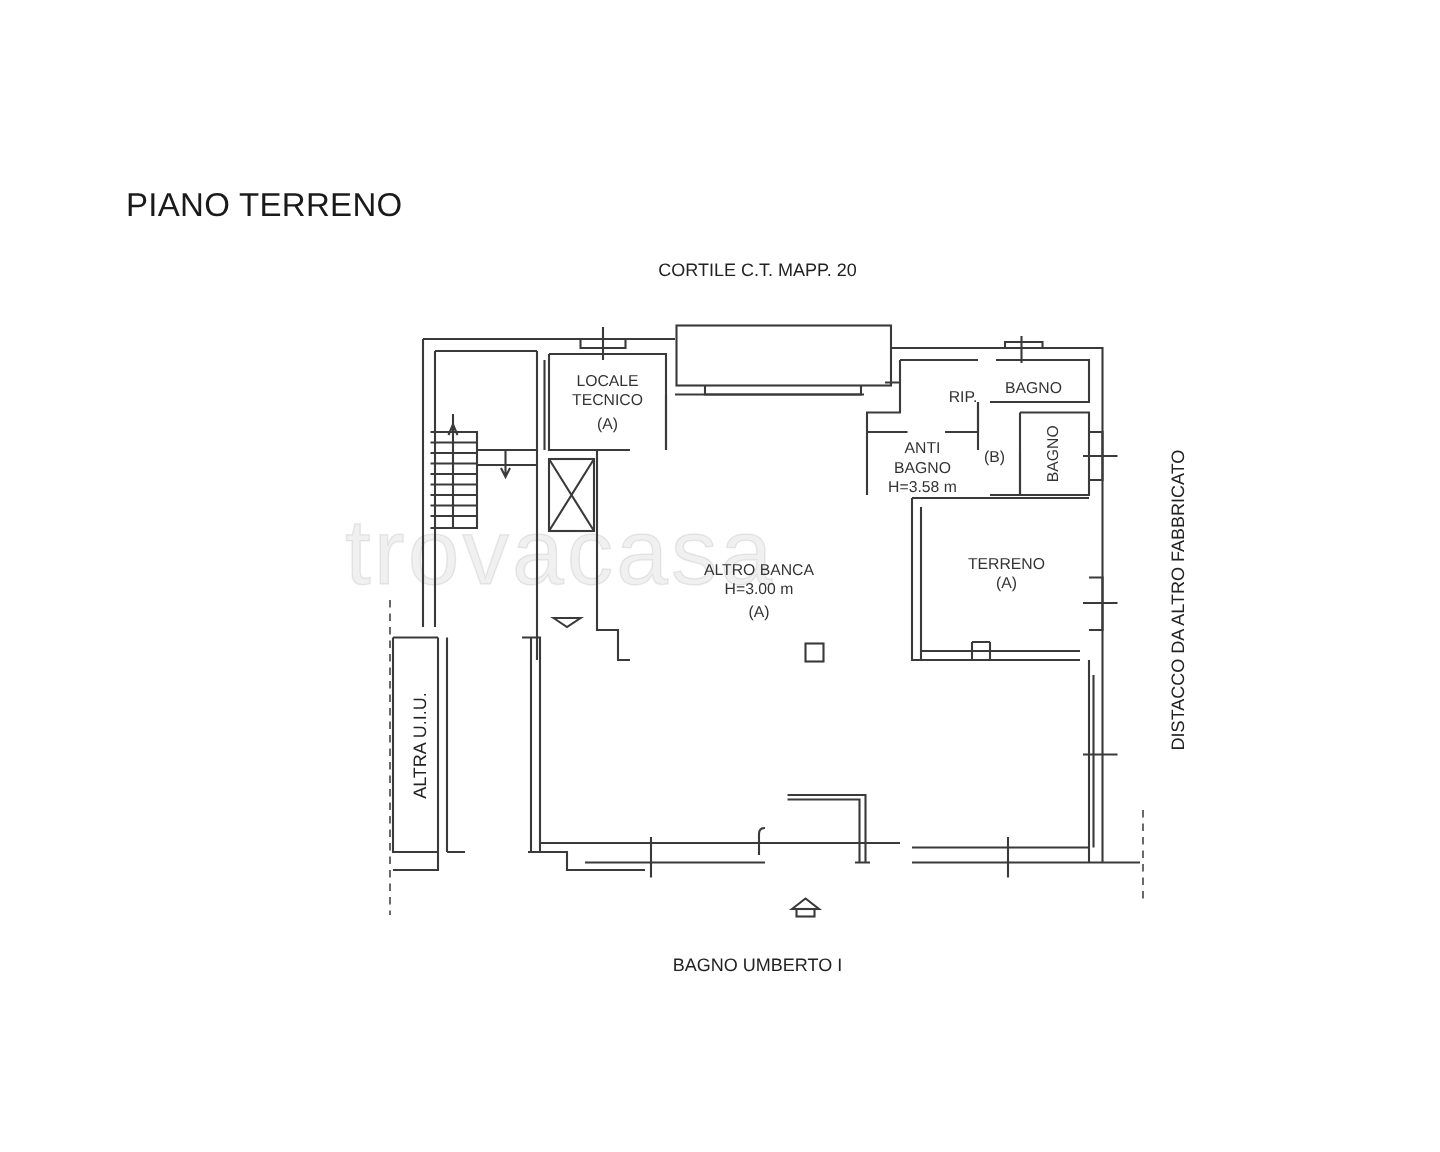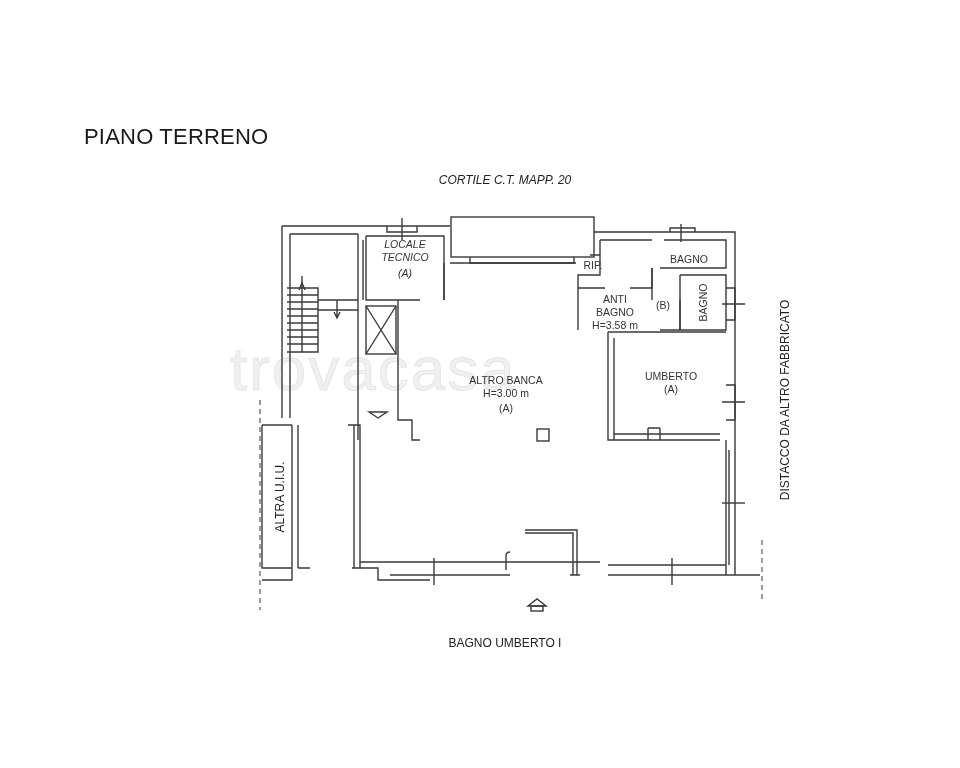--- a/index.html
+++ b/index.html
@@ -12,21 +12,21 @@
   svg.plan { position:absolute; left:0; top:0; }
   .watermark { left:230px; top:333px; font-size:62px; color:rgba(0,0,0,0.06); letter-spacing:2px; font-family:"Liberation Sans", sans-serif; -webkit-text-stroke:1px rgba(0,0,0,0.08); }
 </style>
 </head>
 <body>
 
 <div class="abs watermark">trovacasa</div>
 
 <div class="abs title">PIANO TERRENO</div>
 
-<div class="abs lbl" style="left:420px; top:173px; width:170px;font-style:italic;">CORTILE C.T. MAPP. 20</div>
+<div class="abs lbl" style="left:420px; top:173px; width:170px;">CORTILE C.T. MAPP. 20</div>
 <div class="abs lbl" style="left:420px; top:636px; width:170px;">BAGNO UMBERTO I</div>
 <div class="abs lbl vert" style="left:670px; top:393px; width:230px;">DISTACCO DA ALTRO FABBRICATO</div>
 <div class="abs lbl vert" style="left:225px; top:490px; width:110px;">ALTRA U.I.U.</div>
 
 <svg class="plan" width="960" height="768" viewBox="0 0 960 768">
   <g fill="none" stroke="#3a3a3a" stroke-width="1.4">
 
     <path d="M282 226 L282 418 M290 234 L290 418"></path>
     <path d="M282 226 L450 226 M290 234 L358 234"></path>
     <path d="M358 234 L358 440 M363 240 L363 300"></path>
@@ -88,27 +88,27 @@
     <path d="M260 400 L260 610" stroke-dasharray="5 4" stroke-width="1"></path>
     <path d="M762 540 L762 600" stroke-dasharray="5 4" stroke-width="1"></path>
 
     <g>
       <path d="M528 606 L537 599 L546 606 Z"></path>
       <rect x="531" y="606" width="12" height="5"></rect>
     </g>
   </g>
 </svg>
 
-<div class="abs small" style="left:370px; top:238px; width:70px;font-style:italic;">
+<div class="abs small" style="left:370px; top:248px; width:70px;">
   <div>LOCALE</div>
   <div>TECNICO</div>
   <div style="margin-top:3px;">(A)</div>
 </div>
 
-<div class="abs small" style="left:573px; top:259px; width:40px;">
+<div class="abs small" style="left:622px; top:259px; width:40px;">
   <div>RIP.</div>
 </div>
 
 <div class="abs small" style="left:654px; top:253px; width:70px;">
   <div>BAGNO</div>
 </div>
 
 <div class="abs small" style="left:580px; top:293px; width:70px;">
   <div>ANTI</div>
   <div>BAGNO</div>
@@ -118,15 +118,15 @@
 
 <div class="abs small vert" style="left:678px; top:296px; width:50px;">BAGNO</div>
 
 <div class="abs small" style="left:456px; top:374px; width:100px;">
   <div>ALTRO BANCA</div>
   <div>H=3.00 m</div>
   <div style="margin-top:2px;">(A)</div>
 </div>
 
 <div class="abs small" style="left:636px; top:370px; width:70px;">
-  <div>UMBERTO</div>
+  <div>TERRENO</div>
   <div>(A)</div>
 </div>
 
 </body></html>

